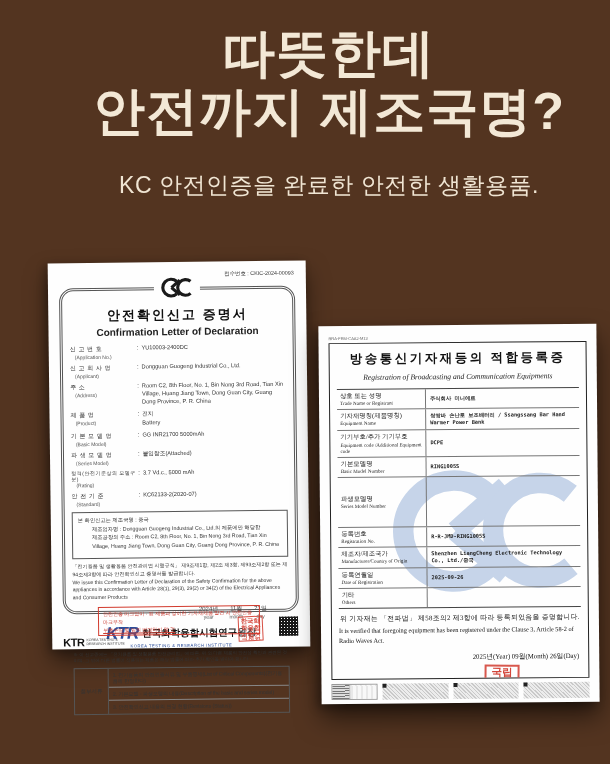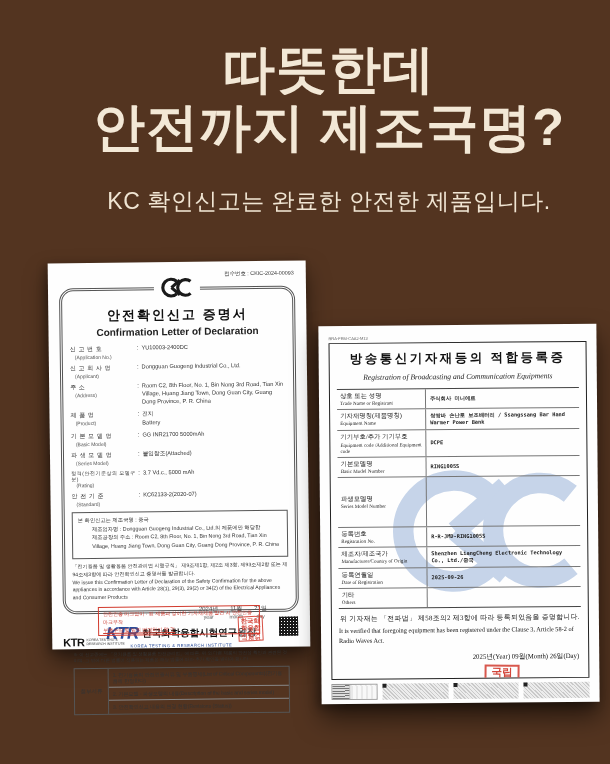--- a/index.html
+++ b/index.html
@@ -4,21 +4,21 @@
 <style>
   html,body{margin:0;padding:0;background:#2b1a10;}
   *{box-sizing:border-box;}
   #stage{
     position:relative;width:610px;height:764px;overflow:hidden;
     background:#533420;
     font-family:"Liberation Sans",sans-serif;
     -webkit-font-smoothing:antialiased;
   }
   
-  .hdr{position:absolute;top:40px;left:0;width:100%;text-align:center;color:#f3e8d6;padding-left:48px;}
+  .hdr{position:absolute;top:24px;left:0;width:100%;text-align:center;color:#f3e8d6;padding-left:48px;}
   .hdr-line{font-size:52px;font-weight:bold;line-height:1.12;letter-spacing:1px;}
   .hdr-sub{margin-top:30px;font-size:23px;font-weight:normal;color:#f0e5d3;letter-spacing:0.5px;}
   
   .doc{position:absolute;background:#fefefe;color:#333;}
   
   .doc-left{left:50px;top:262px;width:258px;height:386px;transform:rotate(-0.7deg);
     box-shadow:0 12px 22px rgba(0,0,0,.5),-3px 2px 8px rgba(0,0,0,.25);}
   .receipt{position:absolute;top:9px;right:12px;font-size:5.4px;color:#333;}
   .lframe{position:absolute;left:11px;right:11px;top:25px;height:326px;border:1px solid #555;
     border-radius:14px;outline:1px solid #555;outline-offset:-3.5px;padding:16px 9px 4px;}
@@ -113,21 +113,21 @@
       <path d="M117 17 A30 30 0 1 0 117 63"></path>
     </g>
   </defs>
 </svg>
 
 <div id="stage">
 
   <div class="hdr">
     <div class="hdr-line">따뜻한데</div>
     <div class="hdr-line">안전까지 제조국명?</div>
-    <div class="hdr-sub">KC 확인신고는 완료한 안전한 제품입니다.</div>
+    <div class="hdr-sub">KC 안전인증을 완료한 안전한 생활용품.</div>
   </div>
 
   <div class="doc doc-left">
     <div class="receipt">접수번호 : CKIC-2024-00093</div>
     <div class="lframe">
       <div class="kc-badge">
         <svg width="34" height="21" viewBox="0 0 130 80">
             <use href="#kcmark" class="kcline"></use>
           </svg>
       </div>

